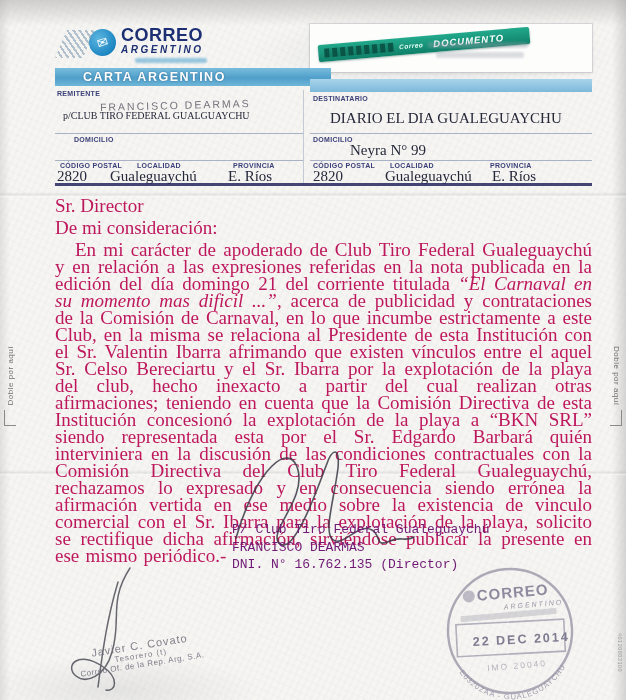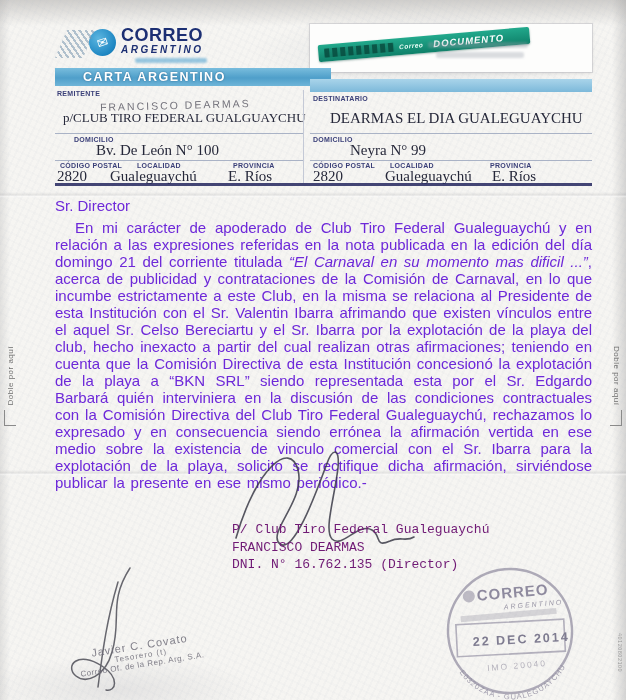--- a/index.html
+++ b/index.html
@@ -55,22 +55,22 @@
 
   
   .lbl{position:absolute;font-size:7px;font-weight:bold;color:#3a3f78;letter-spacing:.3px;}
   .val{position:absolute;font-family:"Liberation Serif",serif;color:#26283a;}
   .stamped{position:absolute;font-family:"Liberation Sans",sans-serif;color:#73727b;font-size:10.5px;letter-spacing:2px;transform:rotate(-1.5deg);}
   .thinline{position:absolute;height:1px;background:#aab3c6;}
   .thickline{position:absolute;left:55px;top:183px;width:537px;height:3px;background:#23265e;opacity:.85;}
   .vline{position:absolute;left:303px;top:90px;width:1px;height:93px;background:#c4c9d6;}
 
   
-  .letter{position:absolute;left:55px;top:197px;width:537px;font-family:Liberation Sans, sans-serif;
-    font-size:15px;color:#6d28d9;line-height:17px;}
+  .letter{position:absolute;left:55px;top:197px;width:537px;font-family:Liberation Serif, serif;
+    font-size:19px;color:#be185d;line-height:17px;}
   .letter .sal{margin:0 0 5px 0;}
   .letter .sal2{margin:0 0 5px 0;}
   .letter p.bodytext{margin:5px 0 16px 0;text-align:justify;text-indent:20px;word-spacing:1.5px;}
   .letter .it{font-style:italic;}
 
   
   .sig-main{position:absolute;left:228px;top:438px;}
   .sig-block{position:absolute;left:232px;top:521px;font-family:Liberation Mono, monospace;font-size:13px;
     color:#701a75;line-height:17.5px;}
 
@@ -125,50 +125,50 @@
     <div class="faint-line f2"></div>
   </div>
 
   <div class="banner-left">
     <span>CARTA ARGENTINO</span>
   </div>
   <div class="banner-right"></div>
 
   <span class="lbl" style="left:57px;top:90px;">REMITENTE</span>
   <span class="stamped" style="left:100px;top:99px;">FRANCISCO DEARMAS</span>
-  <span class="val" style="left:63px;top:110px;font-size:13px;">p/CLUB TIRO FEDERAL GUALGUAYCHU</span>
+  <span class="val" style="left:63px;top:110px;font-size:10px;">p/CLUB TIRO FEDERAL GUALGUAYCHU</span>
   <div class="thinline" style="left:55px;top:133px;width:248px;"></div>
   <span class="lbl" style="left:74px;top:136px;">DOMICILIO</span>
-  <span class="val" style="left:96px;top:142px;font-size:15px;">Bv. De León N° 100</span>
   <div class="thinline" style="left:55px;top:160px;width:248px;"></div>
   <span class="lbl" style="left:60px;top:162px;">CÓDIGO POSTAL</span>
   <span class="lbl" style="left:137px;top:162px;">LOCALIDAD</span>
   <span class="lbl" style="left:233px;top:162px;">PROVINCIA</span>
   <span class="val" style="left:57px;top:168px;font-size:15px;">2820</span>
   <span class="val" style="left:110px;top:168px;font-size:15px;">Gualeguaychú</span>
   <span class="val" style="left:228px;top:168px;font-size:15px;">E. Ríos</span>
 
   <span class="lbl" style="left:313px;top:95px;">DESTINATARIO</span>
-  <span class="val" style="left:330px;top:110px;font-size:15px;">DEARMAS EL DIA GUALEGUAYCHU</span>
+  <span class="val" style="left:330px;top:110px;font-size:15px;">DIARIO EL DIA GUALEGUAYCHU</span>
   <div class="thinline" style="left:310px;top:133px;width:282px;"></div>
   <span class="lbl" style="left:313px;top:136px;">DOMICILIO</span>
   <span class="val" style="left:350px;top:142px;font-size:15px;">Neyra N° 99</span>
   <div class="thinline" style="left:310px;top:160px;width:282px;"></div>
   <span class="lbl" style="left:313px;top:162px;">CÓDIGO POSTAL</span>
   <span class="lbl" style="left:390px;top:162px;">LOCALIDAD</span>
   <span class="lbl" style="left:490px;top:162px;">PROVINCIA</span>
   <span class="val" style="left:313px;top:168px;font-size:15px;">2820</span>
   <span class="val" style="left:385px;top:168px;font-size:15px;">Gualeguaychú</span>
   <span class="val" style="left:492px;top:168px;font-size:15px;">E. Ríos</span>
 
   <div class="vline"></div>
   <div class="thickline"></div>
 
   <div class="letter">
     <p class="sal">Sr. Director</p>
+    <p class="sal2">De mi consideración:</p>
     <p class="bodytext"><span>En mi carácter de apoderado de Club Tiro Federal Gualeguaychú y en relación a las expresiones referidas en la nota publicada en la edición del día domingo 21 del corriente titulada </span><span class="it">“El Carnaval en su momento mas dificil ...”</span><span>, acerca de publicidad y contrataciones de la Comisión de Carnaval, en lo que incumbe estrictamente a este Club, en la misma se relaciona al Presidente de esta Institución con el Sr. Valentin Ibarra afrimando que existen vínculos entre el aquel Sr. Celso Bereciartu y el Sr. Ibarra por la explotación de la playa del club, hecho inexacto a partir del cual realizan otras afirmaciones; teniendo en cuenta que la Comisión Directiva de esta Institución concesionó la explotación de la playa a “BKN SRL” siendo representada esta por el Sr. Edgardo Barbará quién interviniera en la discusión de las condiciones contractuales con la Comisión Directiva del Club Tiro Federal Gualeguaychú, rechazamos lo expresado y en consecuencia siendo errónea la afirmación vertida en ese medio sobre la existencia de vinculo comercial con el Sr. Ibarra para la explotación de la playa, solicito se rectifique dicha afirmación, sirviéndose publicar la presente en ese mismo periódico.-</span></p>
   </div>
 
   <svg class="sig-main" width="190" height="115" viewBox="0 0 190 115">
     <path d="M8,100 C28,30 62,2 70,32 C78,62 38,95 52,106 C66,116 88,55 98,28 C104,10 112,8 110,30 C106,62 96,92 104,101 C114,111 130,84 144,92 C154,98 146,110 162,103 C172,98 178,104 186,99" fill="none" stroke="#3a3a46" stroke-width="1.6" stroke-linecap="round" opacity="0.85"></path>
   </svg>
 
   <div class="sig-block">
     <div>P/ Club Tiro Federal Gualeguaychú</div>
     <div>FRANCISCO DEARMAS</div>

